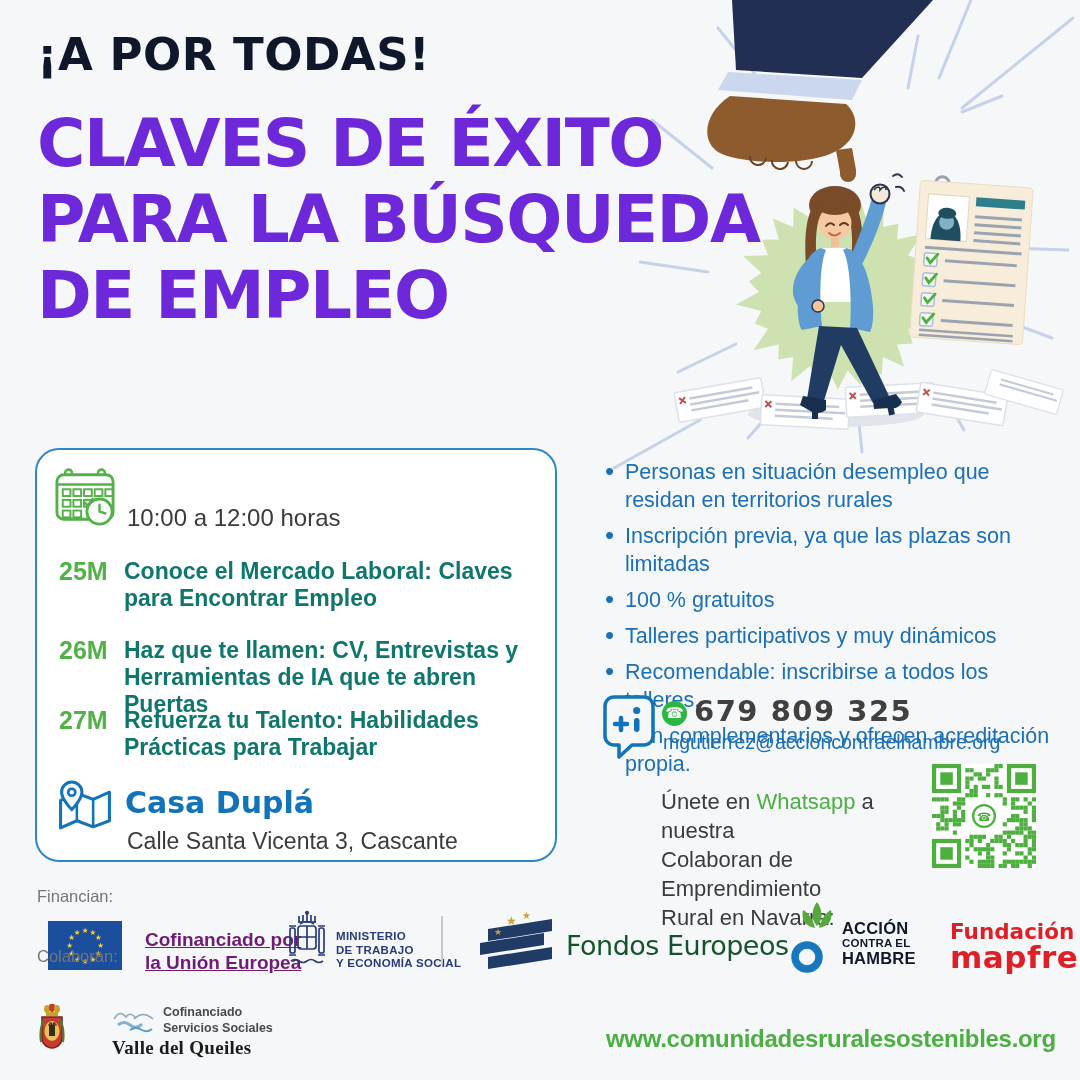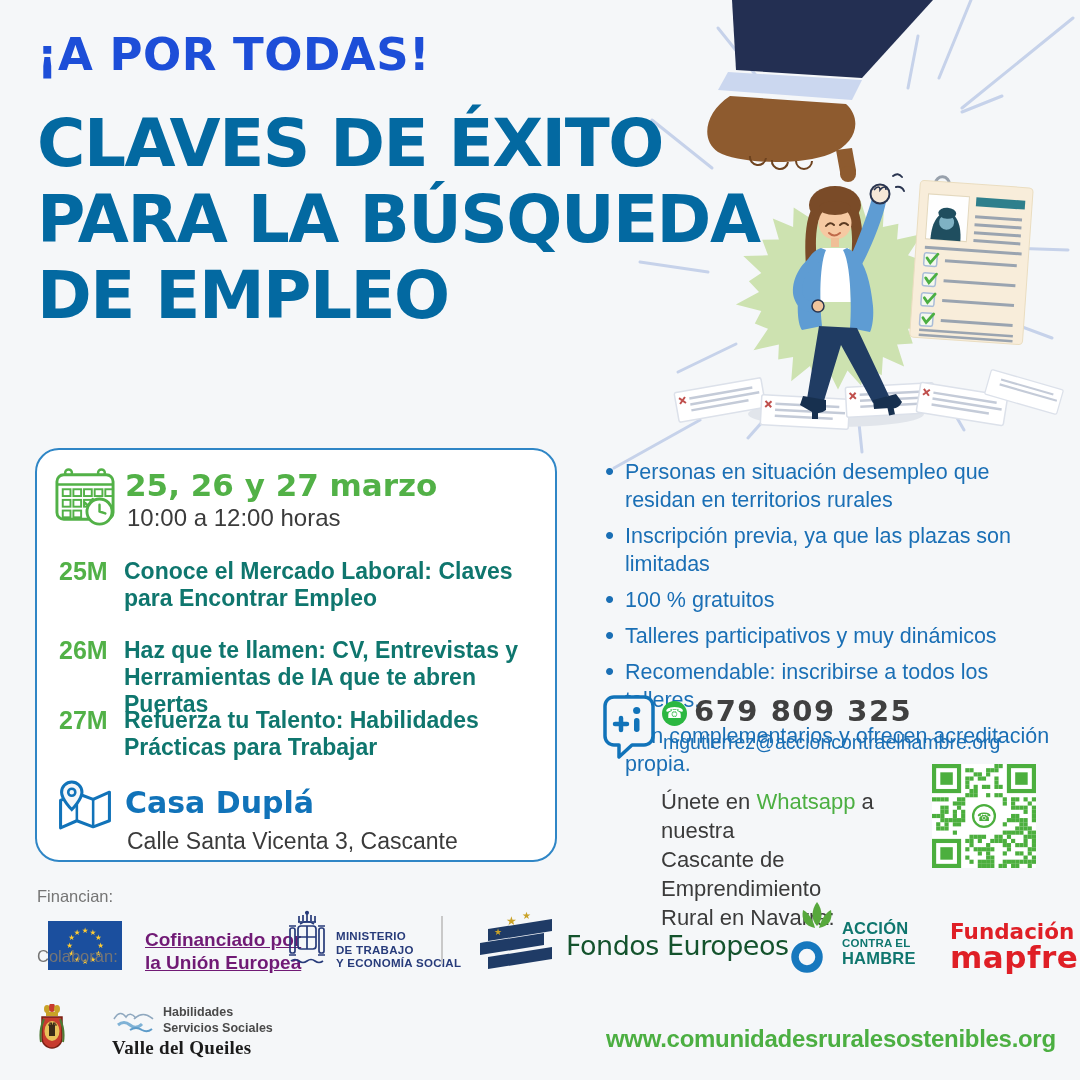--- a/index.html
+++ b/index.html
@@ -1,22 +1,22 @@
 <!DOCTYPE html>
 <html><head>
 <meta charset="utf-8">
 <style>
   html,body{margin:0;padding:0;background:#ffffff;}
   .poster{position:relative;width:1080px;height:1080px;background:#F5F7F9;overflow:hidden;
           font-family:"Liberation Sans",sans-serif;}
   .abs{position:absolute;}
 
   
-  .kicker{left:37px;top:32px;font:700 45px/1 "DejaVu Sans",sans-serif;color:#1d4ed8;letter-spacing:.5px;}
-  .title{left:37px;top:106px;color:#0369a1;}
+  .kicker{left:37px;top:32px;font:700 45px/1 "DejaVu Sans",sans-serif;color:#0f172a;letter-spacing:.5px;}
+  .title{left:37px;top:106px;color:#6d28d9;}
   .title-line{font:700 66px/76px "DejaVu Sans",sans-serif;letter-spacing:-1.5px;}
   .subtitle{left:37px;top:342px;color:#52B147;}
   .subtitle-line{font:700 31px/37px "DejaVu Sans",sans-serif;letter-spacing:-.5px;}
 
   
   .card{left:35px;top:448px;width:522px;height:414px;background:#fff;border:2.5px solid #2F86C6;border-radius:24px;box-sizing:border-box;}
   .cal-icon{left:16px;top:17px;width:64px;height:60px;}
   .dates{left:88px;top:20px;font:700 31px/1 "DejaVu Sans",sans-serif;color:#52B147;}
   .time{left:90px;top:56px;font:400 24px/1 "Liberation Sans",sans-serif;color:#3B3B3B;}
   .s-row{position:absolute;left:22px;display:flex;gap:13px;}
@@ -48,21 +48,21 @@
   .lbl-fin{left:37px;top:888px;}
   .lbl-col{left:37px;top:948px;}
   .eu-flag{left:48px;top:921px;width:74px;height:49px;}
   .eu-text{left:145px;top:929px;font:700 19px/22.5px "Liberation Sans",sans-serif;color:#701a75;text-decoration:underline;}
   .min-crest{left:286px;top:910px;width:42px;height:58px;}
   .min-text{left:336px;top:930px;font:700 11.5px/13.5px "Liberation Sans",sans-serif;color:#273B7A;letter-spacing:.3px;}
   .logo-divider{left:441px;top:916px;width:2px;height:48px;background:#C9C9C9;}
   .fondos-flag{left:466px;top:911px;width:94px;height:64px;}
   .fondos-text{left:566px;top:932px;font:400 27px/1 "DejaVu Sans",sans-serif;color:#14532d;letter-spacing:-.5px;}
   .ach-mark{left:791px;top:902px;width:50px;height:72px;}
-  .ach-text{left:842px;top:920px;color:#0f766e;}
+  .ach-text{left:842px;top:920px;color:#0f172a;}
   .ach-l1,.ach-l3{font:700 16.5px/17px "Liberation Sans",sans-serif;letter-spacing:.2px;}
   .ach-l2{font:700 11.5px/13px "Liberation Sans",sans-serif;letter-spacing:.2px;}
   .mapfre{left:950px;top:920px;color:#DF1F26;}
   .mapfre-l1{font:700 21.5px/23px "DejaVu Sans",sans-serif;}
   .mapfre-l2{font:700 31px/29px "DejaVu Sans",sans-serif;letter-spacing:.5px;}
   .casc-crest{left:38px;top:1004px;width:28px;height:54px;}
   .queiles-hills{left:112px;top:1007px;width:48px;height:28px;}
   .queiles-l1{left:163px;top:1006px;font:700 12.5px/1 "Liberation Sans",sans-serif;color:#4a4a4a;}
   .queiles-l2{left:163px;top:1022px;font:700 12.5px/1 "Liberation Sans",sans-serif;color:#4a4a4a;}
   .queiles-l3{left:112px;top:1038px;font:700 19px/1 "Liberation Serif",serif;color:#1b1b1b;letter-spacing:.3px;}
@@ -242,21 +242,20 @@
         <rect x="10" y="34" width="8" height="7"></rect>
           <rect x="21" y="34" width="8" height="7"></rect>
           <rect x="32" y="34" width="8" height="7"></rect>
         <rect x="10" y="45" width="8" height="7"></rect>
           <rect x="21" y="45" width="8" height="7"></rect>
       </g>
       <path d="M33,37 l3,3 l5,-7" stroke="#52B147" stroke-width="2.5" fill="none" stroke-linecap="round"></path>
       <circle cx="48" cy="46" r="13" fill="#fff" stroke="#52B147" stroke-width="3"></circle>
       <path d="M48,46 L48,39 M48,46 L54,48" stroke="#52B147" stroke-width="2.5" stroke-linecap="round"></path>
     </svg>
-    <div class="abs dates">25, 26 y 27 marzo</div>
     <div class="abs time">10:00 a 12:00 horas</div>
 
     <div class="s-row" style="top:108px">
       <span class="s-day">25M</span>
       <span class="s-text">Conoce el Mercado Laboral: Claves para Encontrar Empleo</span>
     </div>
     <div class="s-row" style="top:187px">
       <span class="s-day">26M</span>
       <span class="s-text">Haz que te llamen: CV, Entrevistas y Herramientas de IA que te abren Puertas</span>
     </div>
@@ -291,21 +290,21 @@
     <path d="M13,30 H25 M19,24 V36" stroke="#1173B9" stroke-width="4.5" stroke-linecap="round"></path>
     <rect x="32" y="24" width="5.5" height="14" rx="2.7" fill="#1173B9"></rect>
     <circle cx="34.7" cy="16.5" r="3.6" fill="#1173B9"></circle>
   </svg>
   <div class="abs wa-dot">☎</div>
   <div class="abs phone">679 809 325</div>
   <div class="abs email">mgutierrez@accioncontraelhambre.org</div>
 
   <div class="abs community">
     <div><span>Únete en </span><span class="brand">Whatsapp</span><span> a nuestra</span></div>
-    <div>Cascante de Emprendimiento</div>
+    <div>Colaboran de Emprendimiento</div>
     <div>Rural en Navarra:</div>
   </div>
 
   <svg class="abs qr" viewBox="0 0 100 100">
     <rect x="0" y="0" width="100" height="100" fill="#fff"></rect>
     <g id="qr-modules" fill="#4CAF3E">
         <rect x="60" y="0" width="4" height="4"></rect>
         <rect x="64" y="0" width="4" height="4"></rect>
         <rect x="32" y="4" width="4" height="4"></rect>
         <rect x="36" y="4" width="4" height="4"></rect>
@@ -585,18 +584,18 @@
     <path d="M10,21 h2 v-2 h1.5 v2 h2 v-2 h1.5 v2 h2" stroke="#3A2A18" stroke-width="1.2" fill="none"></path>
     <path d="M3,38 Q1,26 6,15" stroke="#4E7A34" stroke-width="2" fill="none"></path>
     <path d="M25,38 Q27,26 22,15" stroke="#4E7A34" stroke-width="2" fill="none"></path>
   </svg>
   <svg class="abs queiles-hills" viewBox="0 0 48 28">
     <path d="M2,12 Q8,2 14,10 Q18,4 24,11" stroke="#8FA8BF" stroke-width="1.6" fill="none"></path>
     <path d="M22,12 Q31,3 41,12" stroke="#8FA8BF" stroke-width="1.6" fill="none"></path>
     <path d="M6,18 Q12,13 18,18 Q24,23 30,17" stroke="#7FB2D6" stroke-width="3" fill="none"></path>
     <path d="M18,23 Q24,19 30,23 Q35,26 40,22" stroke="#5D9BC9" stroke-width="2" fill="none"></path>
   </svg>
-  <div class="abs queiles-l1">Habilidades</div>
+  <div class="abs queiles-l1">Cofinanciado</div>
   <div class="abs queiles-l2">Servicios Sociales</div>
   <div class="abs queiles-l3">Valle del Queiles</div>
 
   <div class="abs website">www.comunidadesruralesostenibles.org</div>
 </div>
 
 </body></html>

